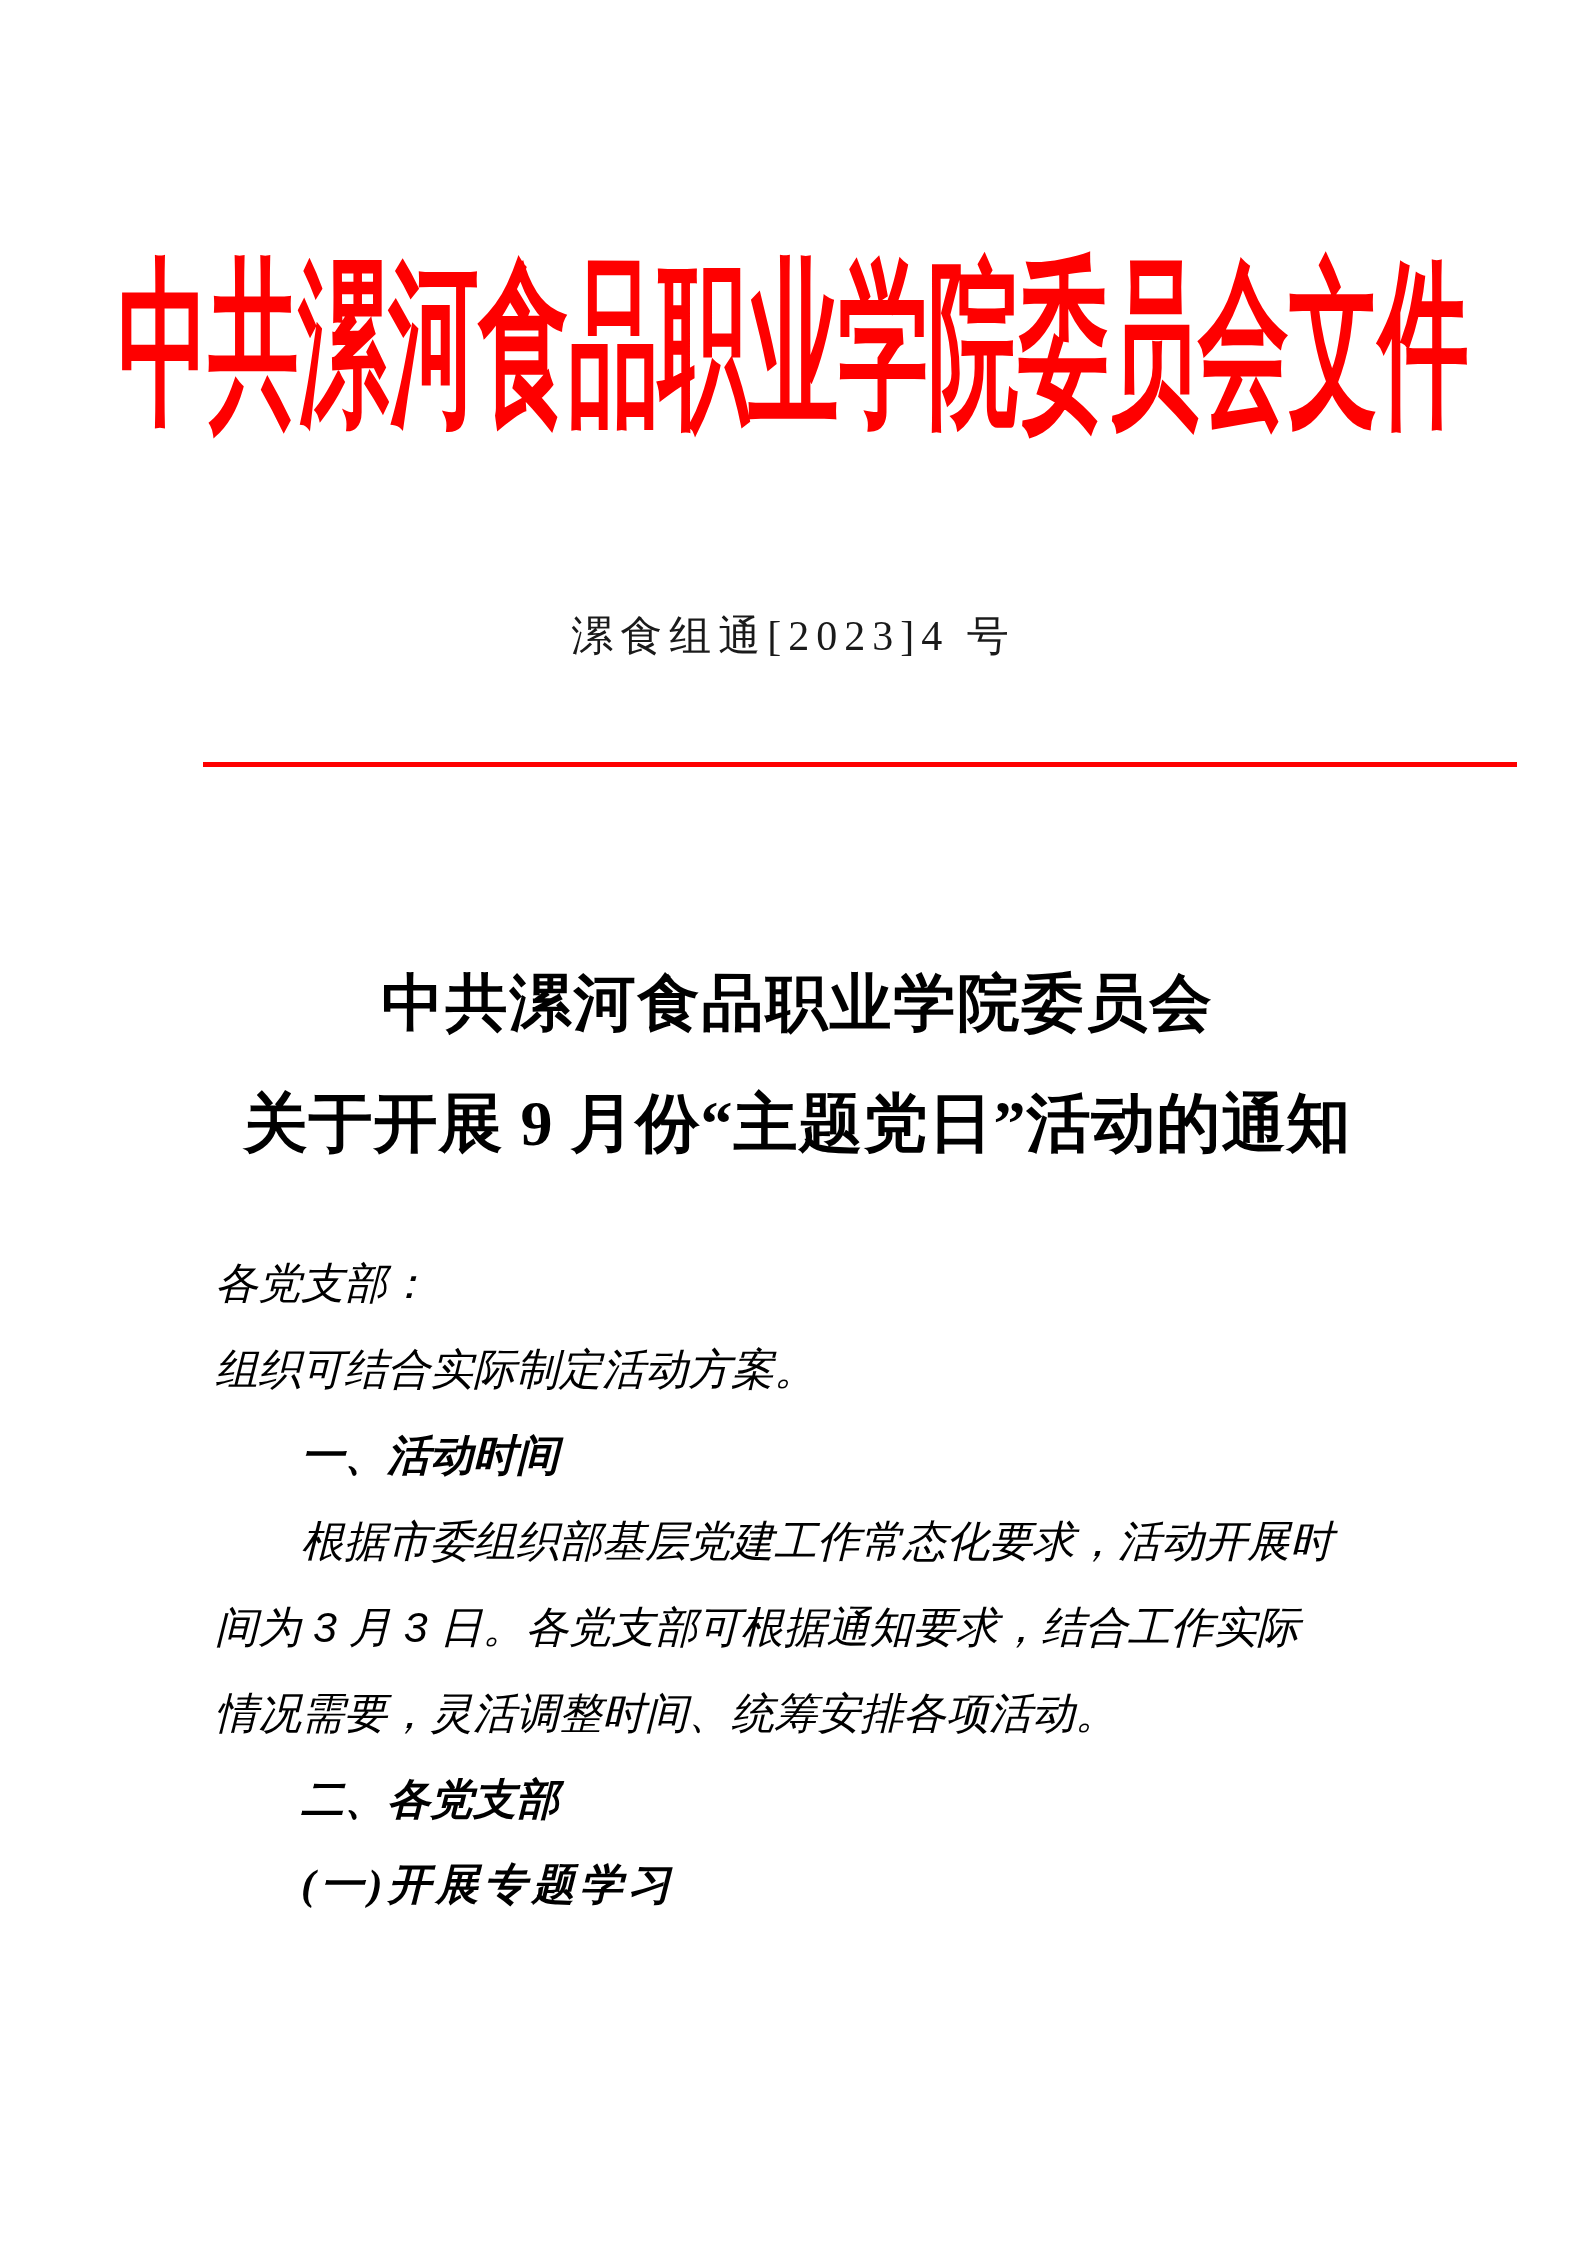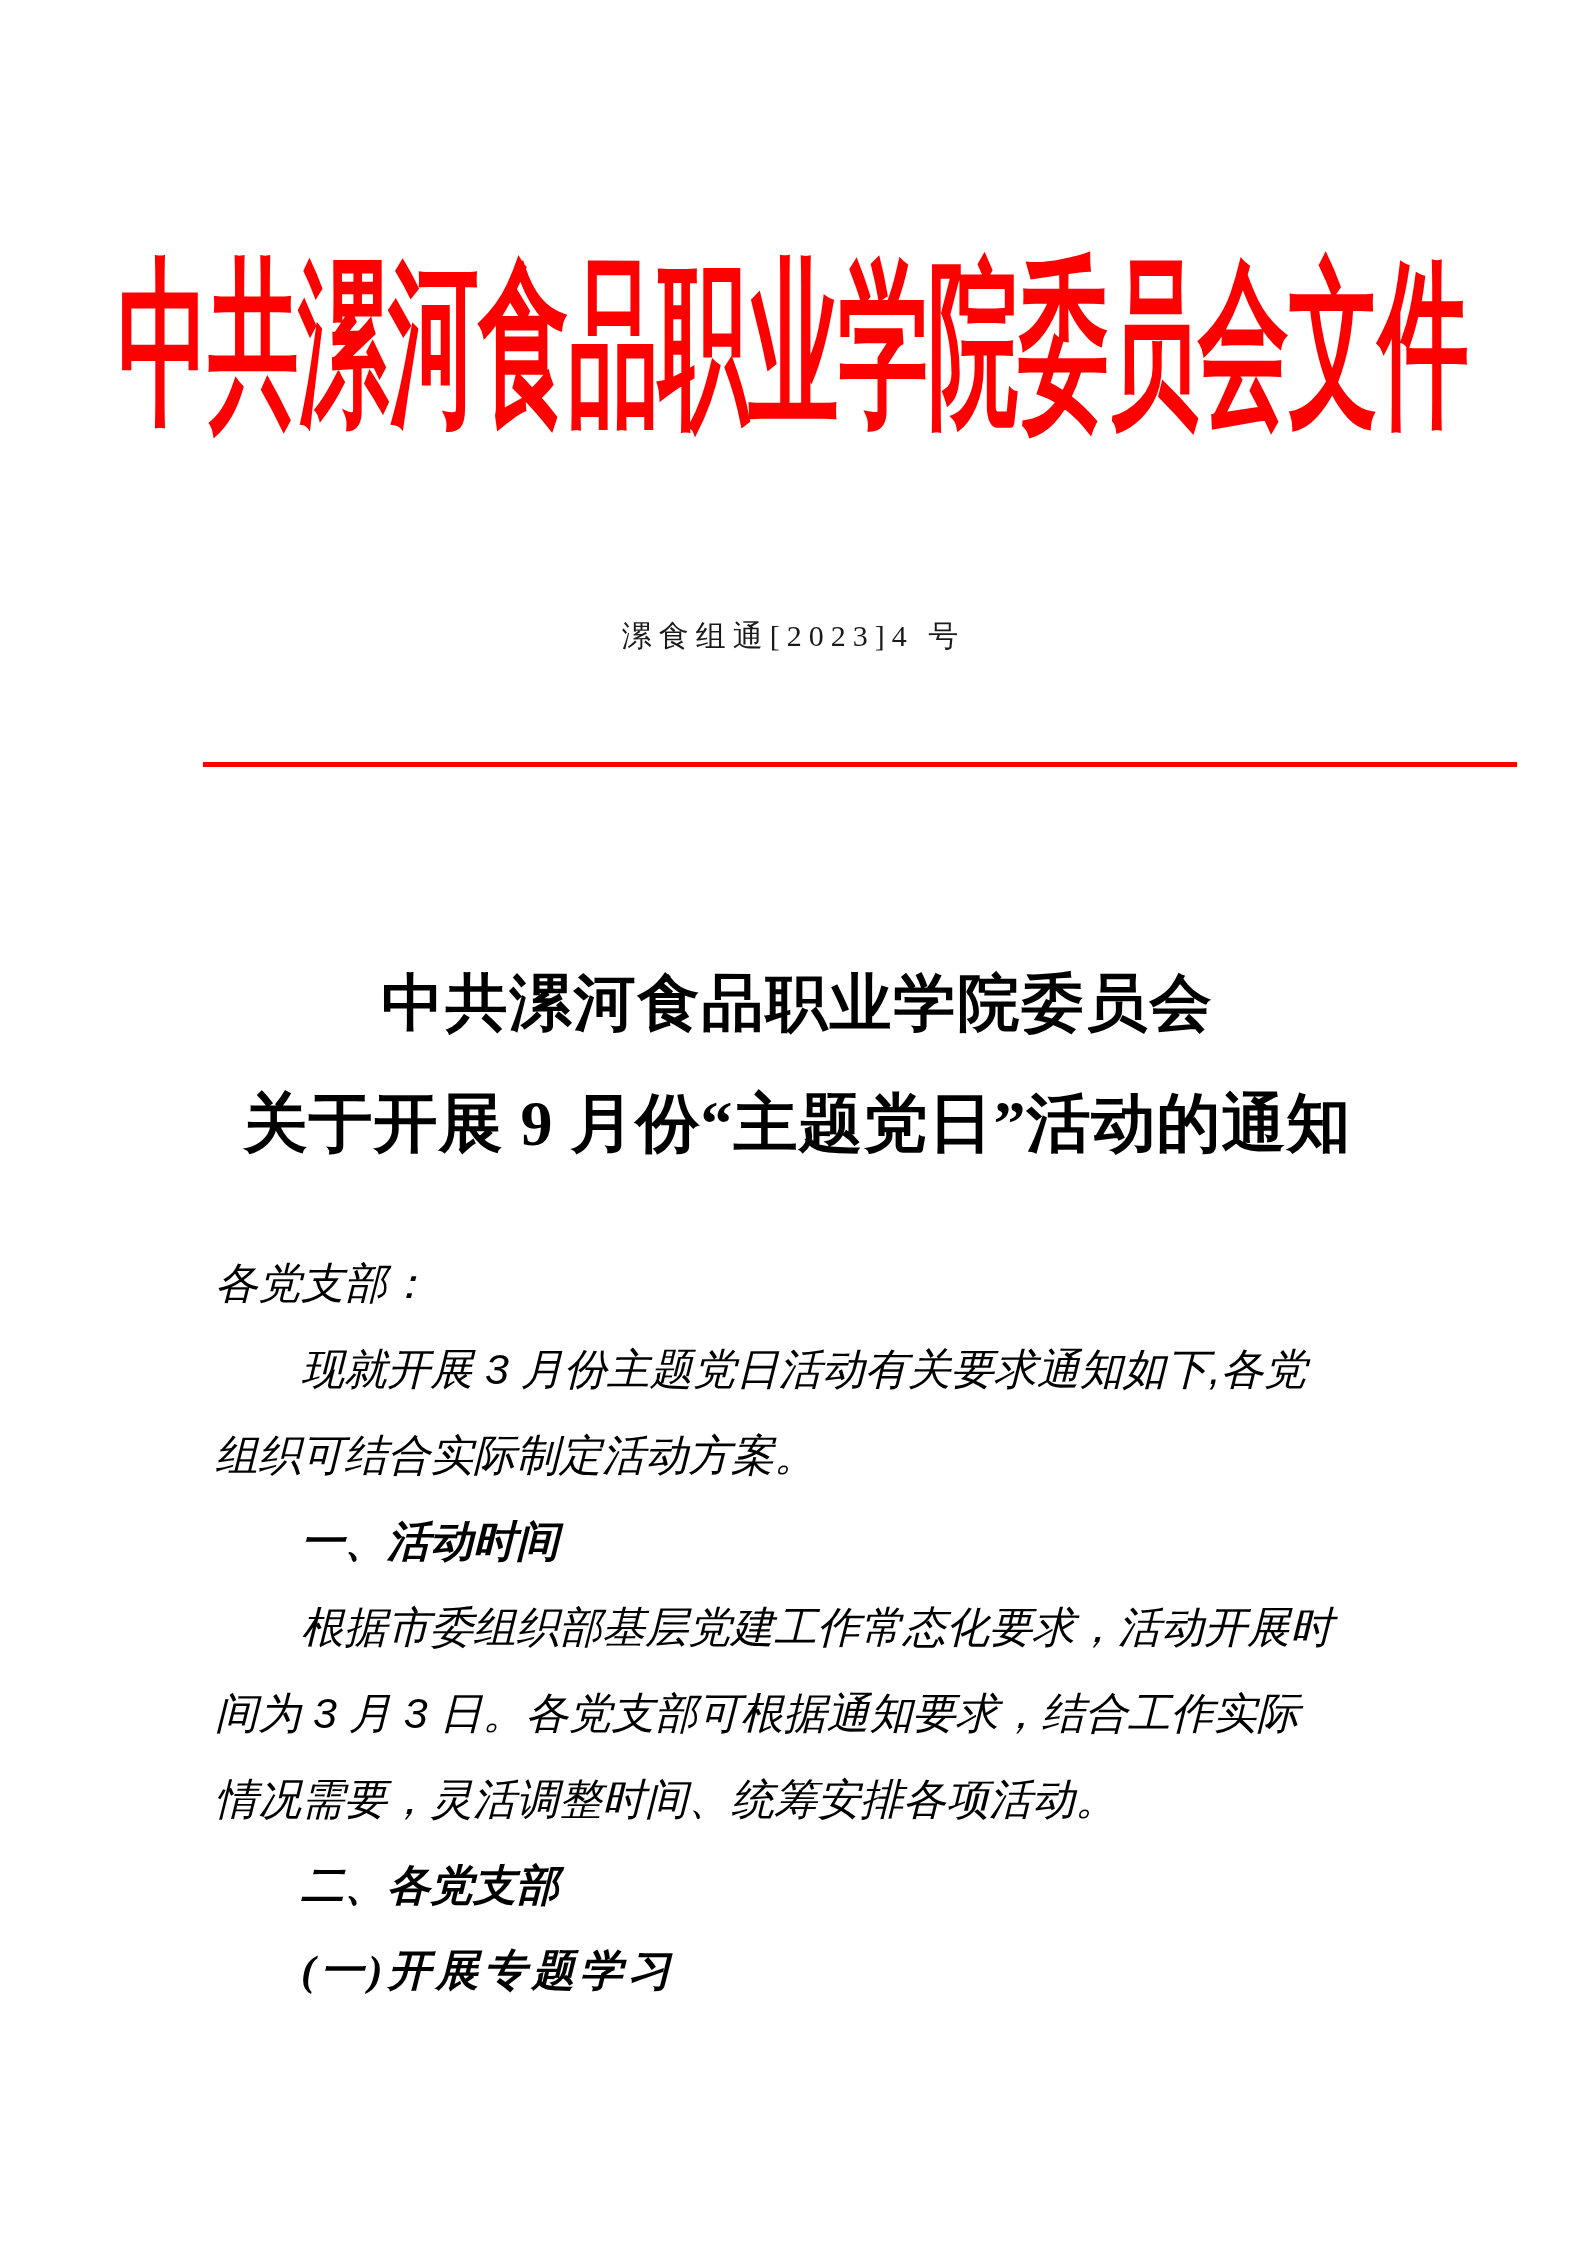--- a/index.html
+++ b/index.html
@@ -24,21 +24,21 @@
     color:var(--accent,#fe0000);
     white-space:nowrap;
     transform:scale(1,2.0);
     transform-origin:50% 0;
   }
   
   .doc-number{
     position:absolute;top:612px;left:0;width:100%;
     text-align:center;
     font-family:"Liberation Serif","DejaVu Serif",serif;
-    font-size:30px;line-height:48px;
+    font-size:42px;line-height:48px;
     letter-spacing:7px;
     color:#1a1a1a;
   }
   
   .red-rule{
     position:absolute;top:762px;left:203px;
     width:1314px;height:5px;
     background:var(--accent,#fe0000);
   }
   
@@ -91,21 +91,20 @@
   <div class="doc-number">漯食组通[2023]4 号</div>
 
   <div class="red-rule"></div>
 
   <h1 class="doc-title title-line1">中共漯河食品职业学院委员会</h1>
 
   <h1 class="doc-title title-line2">关于开展 9 月份“主题党日”活动的通知</h1>
 
   <div class="doc-body">
       <div class="body-line">各党支部：</div>
-      <div class="body-line indent">现就开展 3 月份主题党日活动有关要求通知如下,各党</div>
       <div class="body-line">组织可结合实际制定活动方案。</div>
       <div class="body-line indent bold">一、活动时间</div>
       <div class="body-line indent">根据市委组织部基层党建工作常态化要求，活动开展时</div>
       <div class="body-line">间为 3 月 3 日。各党支部可根据通知要求，结合工作实际</div>
       <div class="body-line">情况需要，灵活调整时间、统筹安排各项活动。</div>
       <div class="body-line indent bold">二、各党支部</div>
       <div class="body-line indent kai">(一)开展专题学习</div>
     </div>
 
   <div class="page-number">1</div>

